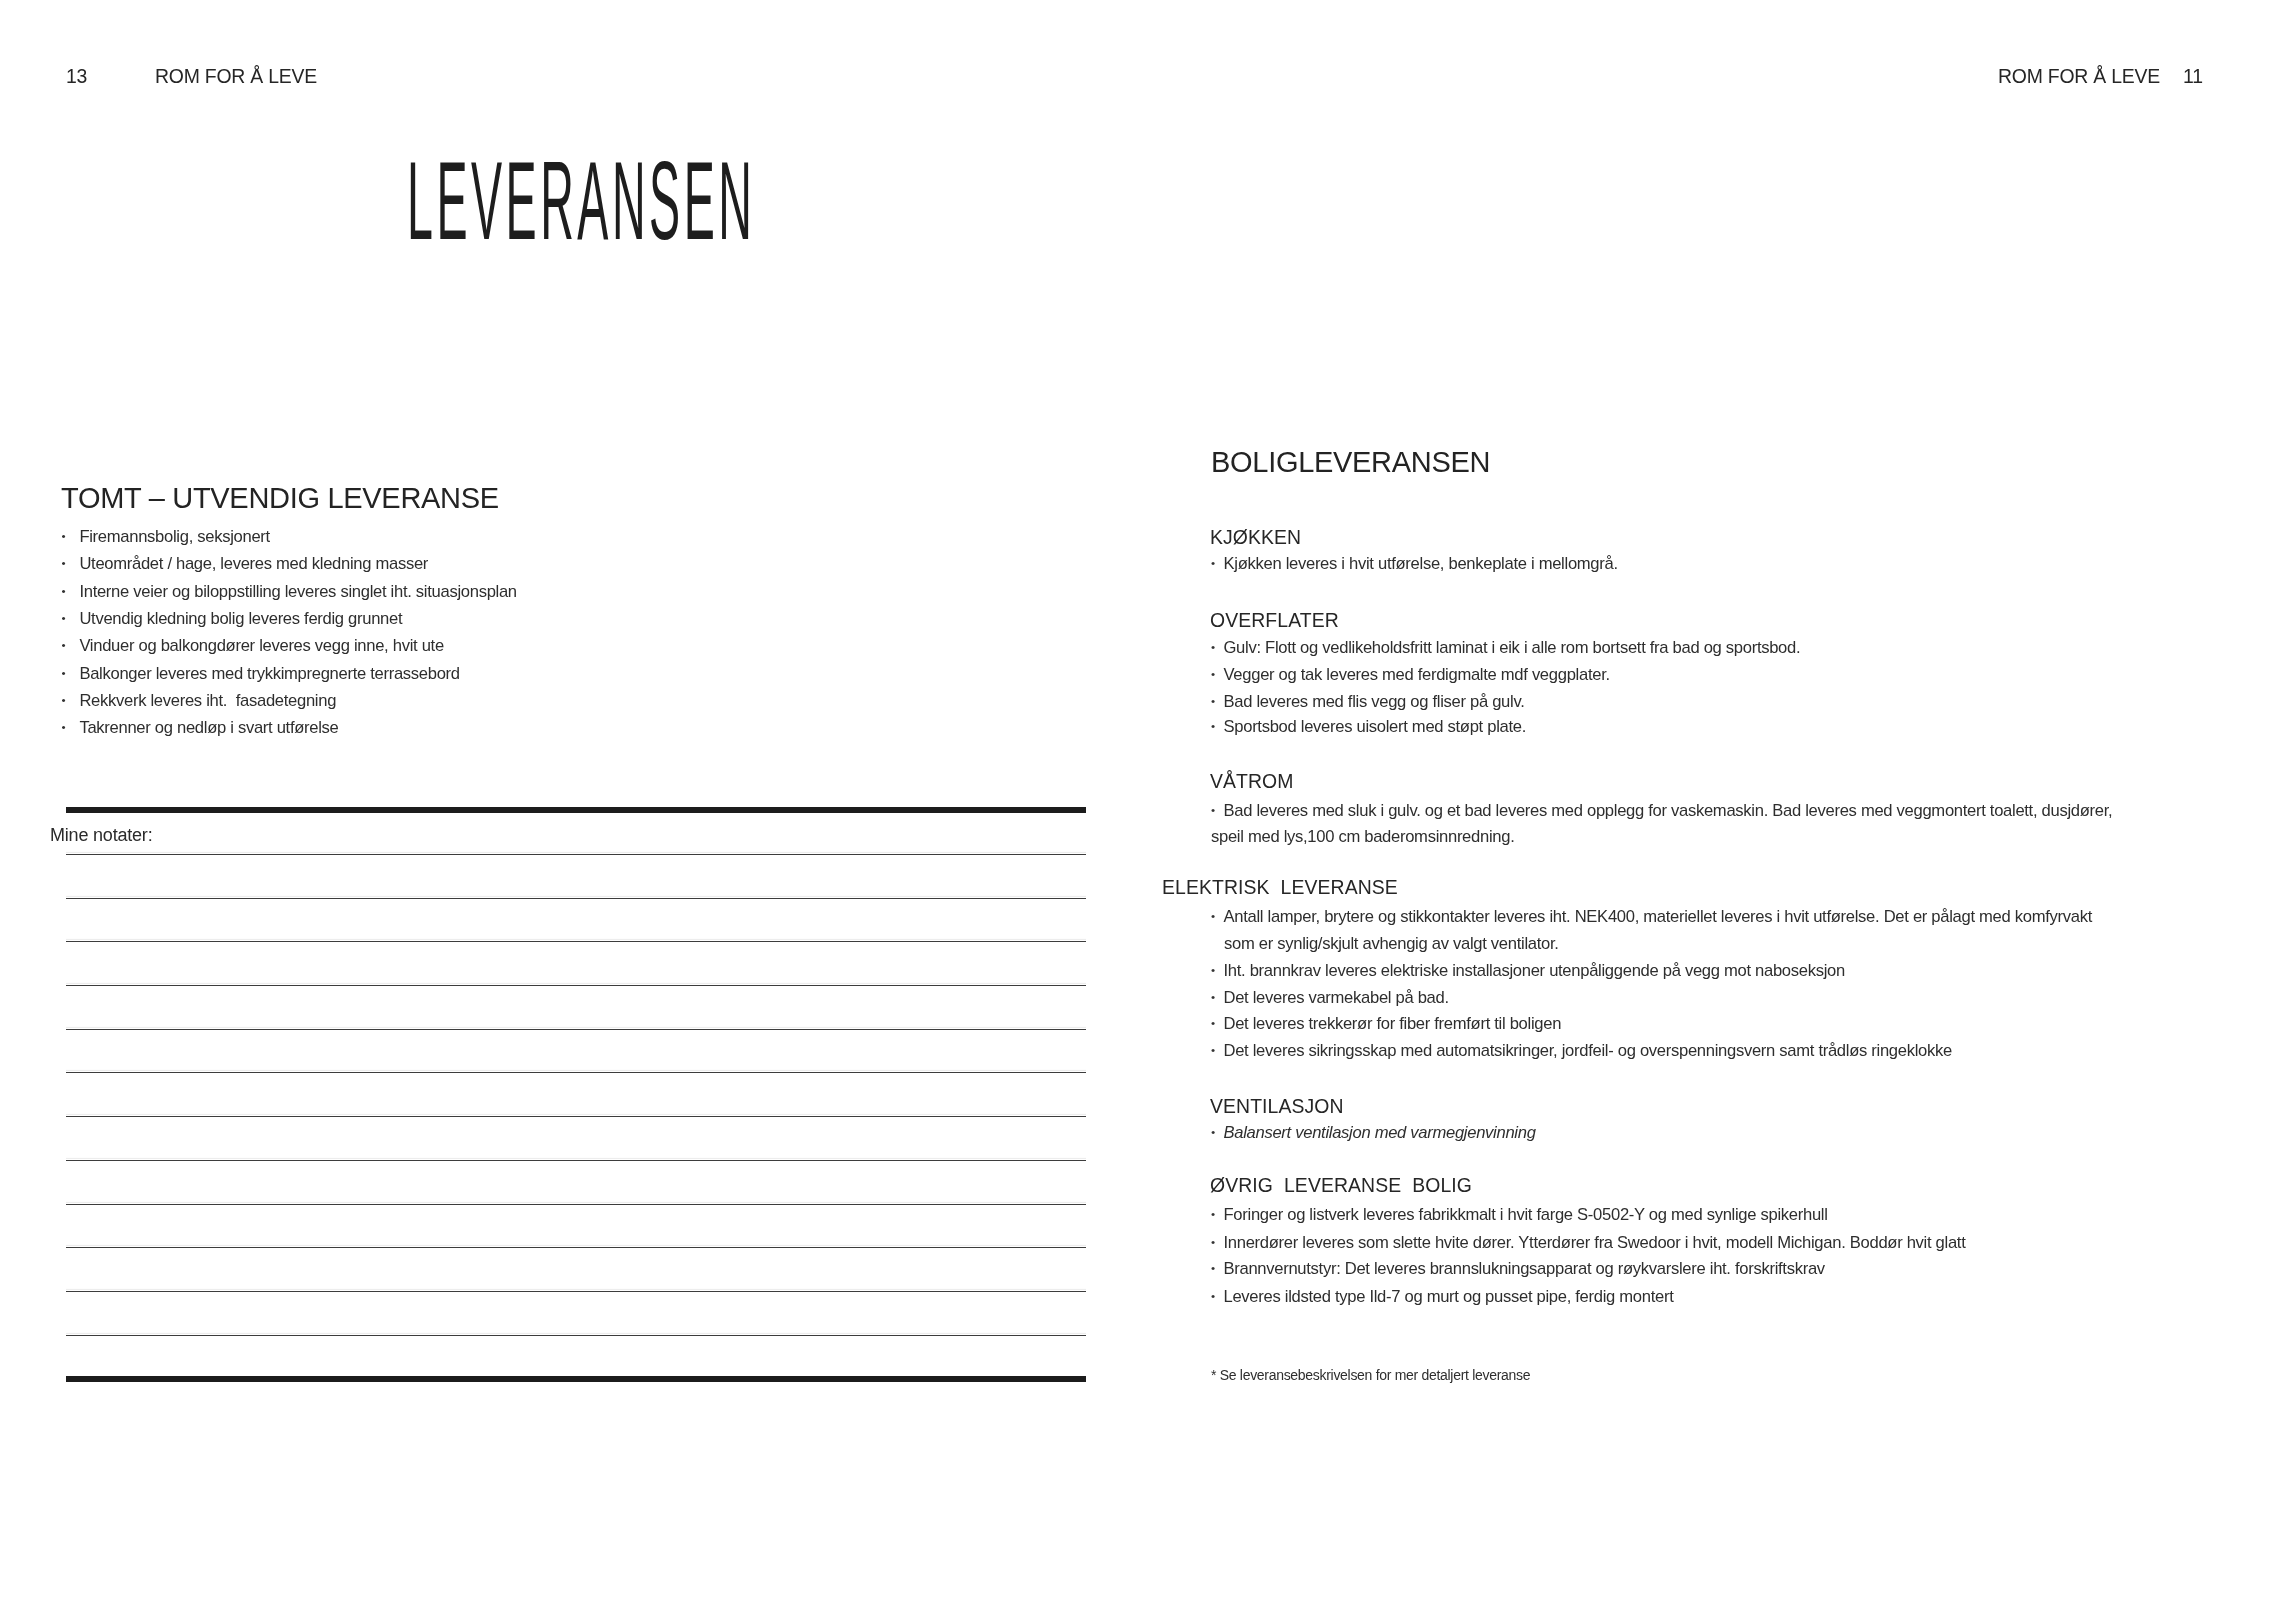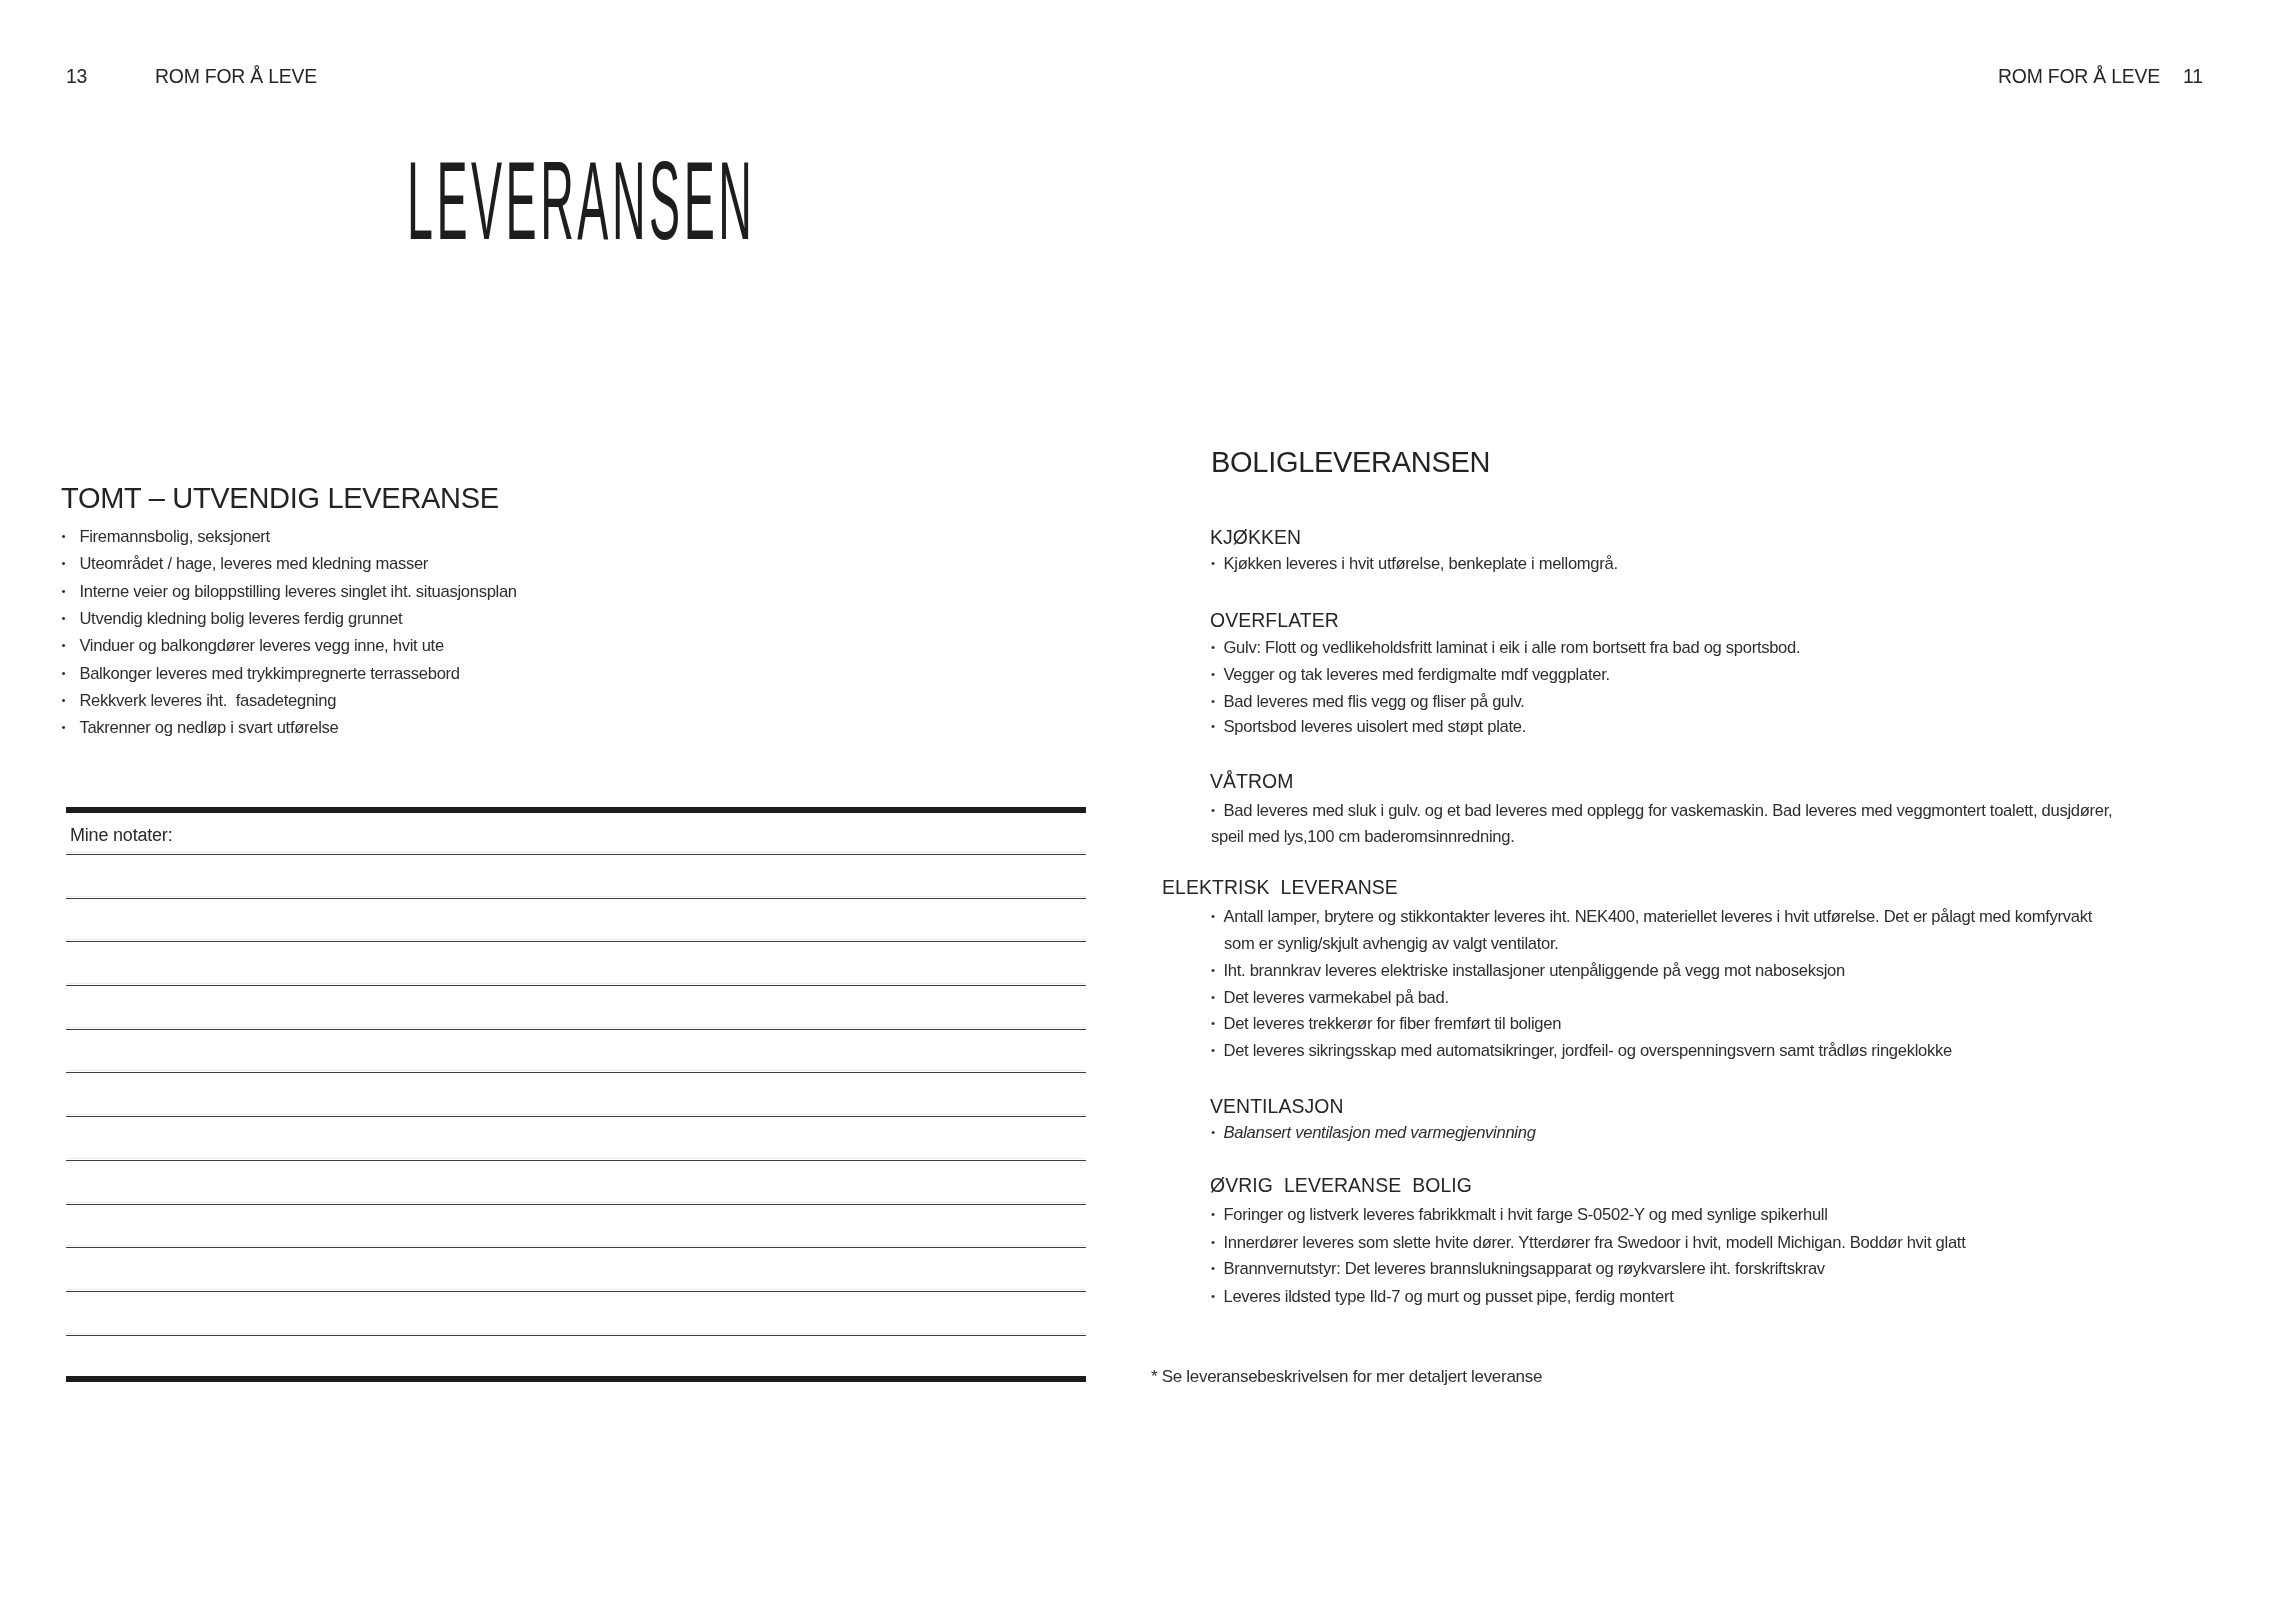--- a/index.html
+++ b/index.html
@@ -61,33 +61,33 @@
     position:absolute;left:1.4px;top:2.1px;
     font-size:11.8px;color:#333333;
   }
   .rb::before{left:0px;}
   
   .notes-bar{
     position:absolute;left:66px;width:1020px;height:6.2px;
     background:var(--bar);
   }
   .notes-label{
-    position:absolute;left:70px;top:825px;
+    position:absolute;left:50px;top:825px;
     font-size:18px;letter-spacing:-0.2px;white-space:pre;
     color:#2a2a2a;
     text-align:right;
   }
   .notes-rule{
     position:absolute;left:66px;width:1020px;height:1.4px;
     background:var(--rule);
     box-shadow:0 -2.1px 0 0 #ececec;
   }
   .footnote{
-    position:absolute;left:1151px;top:1367px;
-    font-size:17px;letter-spacing:-0.3px;white-space:pre;
+    position:absolute;left:1211px;top:1367px;
+    font-size:14px;letter-spacing:-0.3px;white-space:pre;
     color:var(--text);
   }
 </style>
 </head>
 <body>
 
 <span class="runhead" style="left:66px;">13</span>
 <span class="runhead" style="left:155px;">ROM FOR Å LEVE</span>
 <span class="runhead" style="left:1998px;">ROM FOR Å LEVE</span>
 <span class="runhead" style="left:2183px;">11</span>

